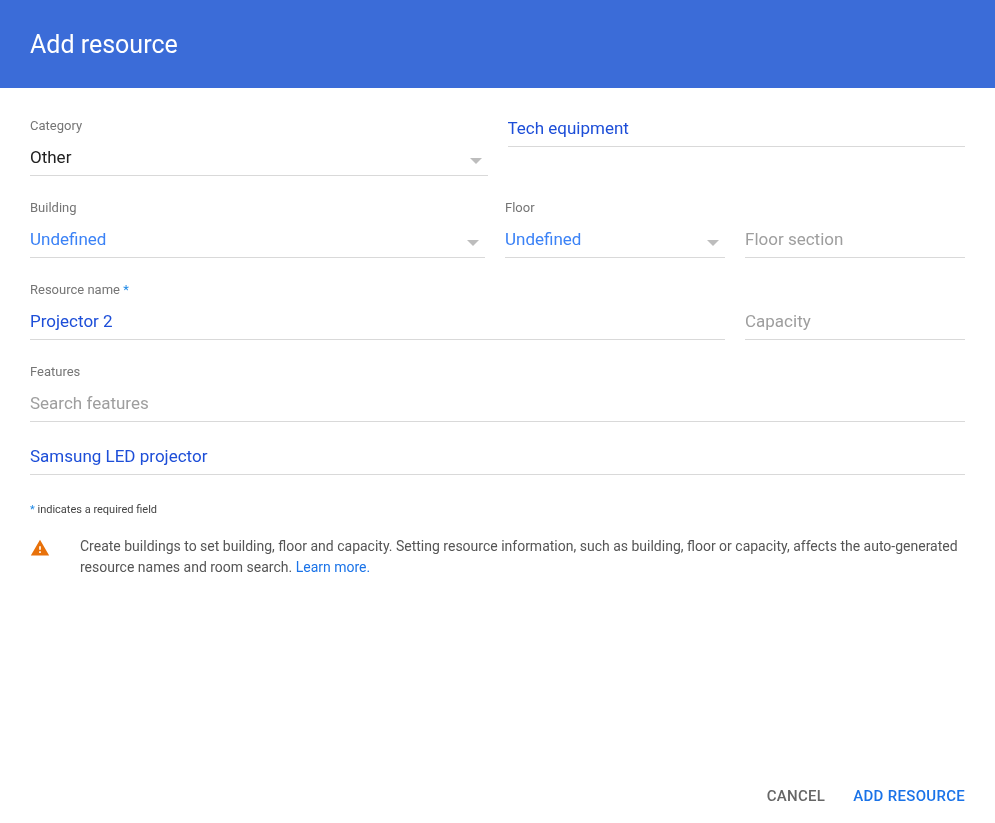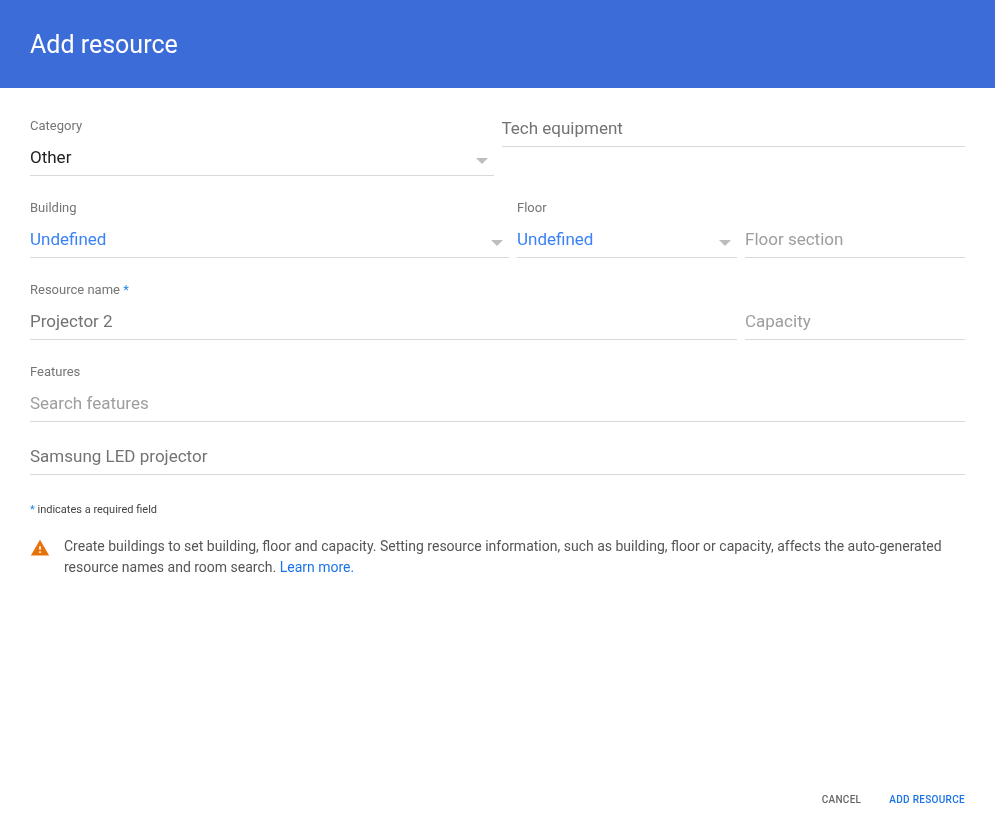--- a/index.html
+++ b/index.html
@@ -83,21 +83,21 @@
   .header { background: #3a66d5; }
   .header { background: #3c6ed8; }
   
   .header { background: #3b6cd8; }
 
   .form-area {
     padding: 30px 30px 0 30px;
   }
   .row {
     display: flex;
-    gap: 8px;
+    gap: 20px;
     margin-bottom: 24px;
   }
   .field {
     display: flex;
     flex-direction: column;
     position: relative;
   }
   .field-label {
     color: #6f6f6f;
     color: #757575;
@@ -130,58 +130,58 @@
     border-right: 6px solid transparent;
     border-top: 6px solid #bdbdbd;
     pointer-events: none;
   }
   .required-star {
     color: #1a73e8;
     color: #1e88e5;
   }
   .hint-row {
     display: flex;
-    gap: 14px;
+    gap: 30px;
     margin-top: 20px;
     font-size: 14px;
     color: #555;
     line-height: 1.5;
   }
   .warn-icon {
     width: 20px; height: 20px;
     flex-shrink: 0;
     margin-top: 2px;
   }
   .footer-buttons {
     position: absolute;
     right: 30px;
     bottom: 18px;
     display: flex;
     gap: 28px;
-    font-size: 10px;
+    font-size: 15px;
     font-weight: 500;
     letter-spacing: 0.3px;
   }
   .btn-cancel {
     color: #666;
     cursor: pointer;
   }
   .btn-primary {
     color: #1a73e8;
     cursor: pointer;
   }
   .note-required {
     font-size: 11px;
     color: #444;
     margin-top: 28px;
   }
   .note-required .star { color: #1e88e5; }
   .hint-row a { color: #1a73e8; text-decoration: none; }
   .undefined-text { color: #3b82f6; }
-  input.val { color: #737373; }
+  input.val { color: #1d4ed8; }
 </style>
 </head>
 <body>
 
 <div class="header">
   <div class="header-title">Add resource</div>
 </div>
 
 <div class="form-area">
 

